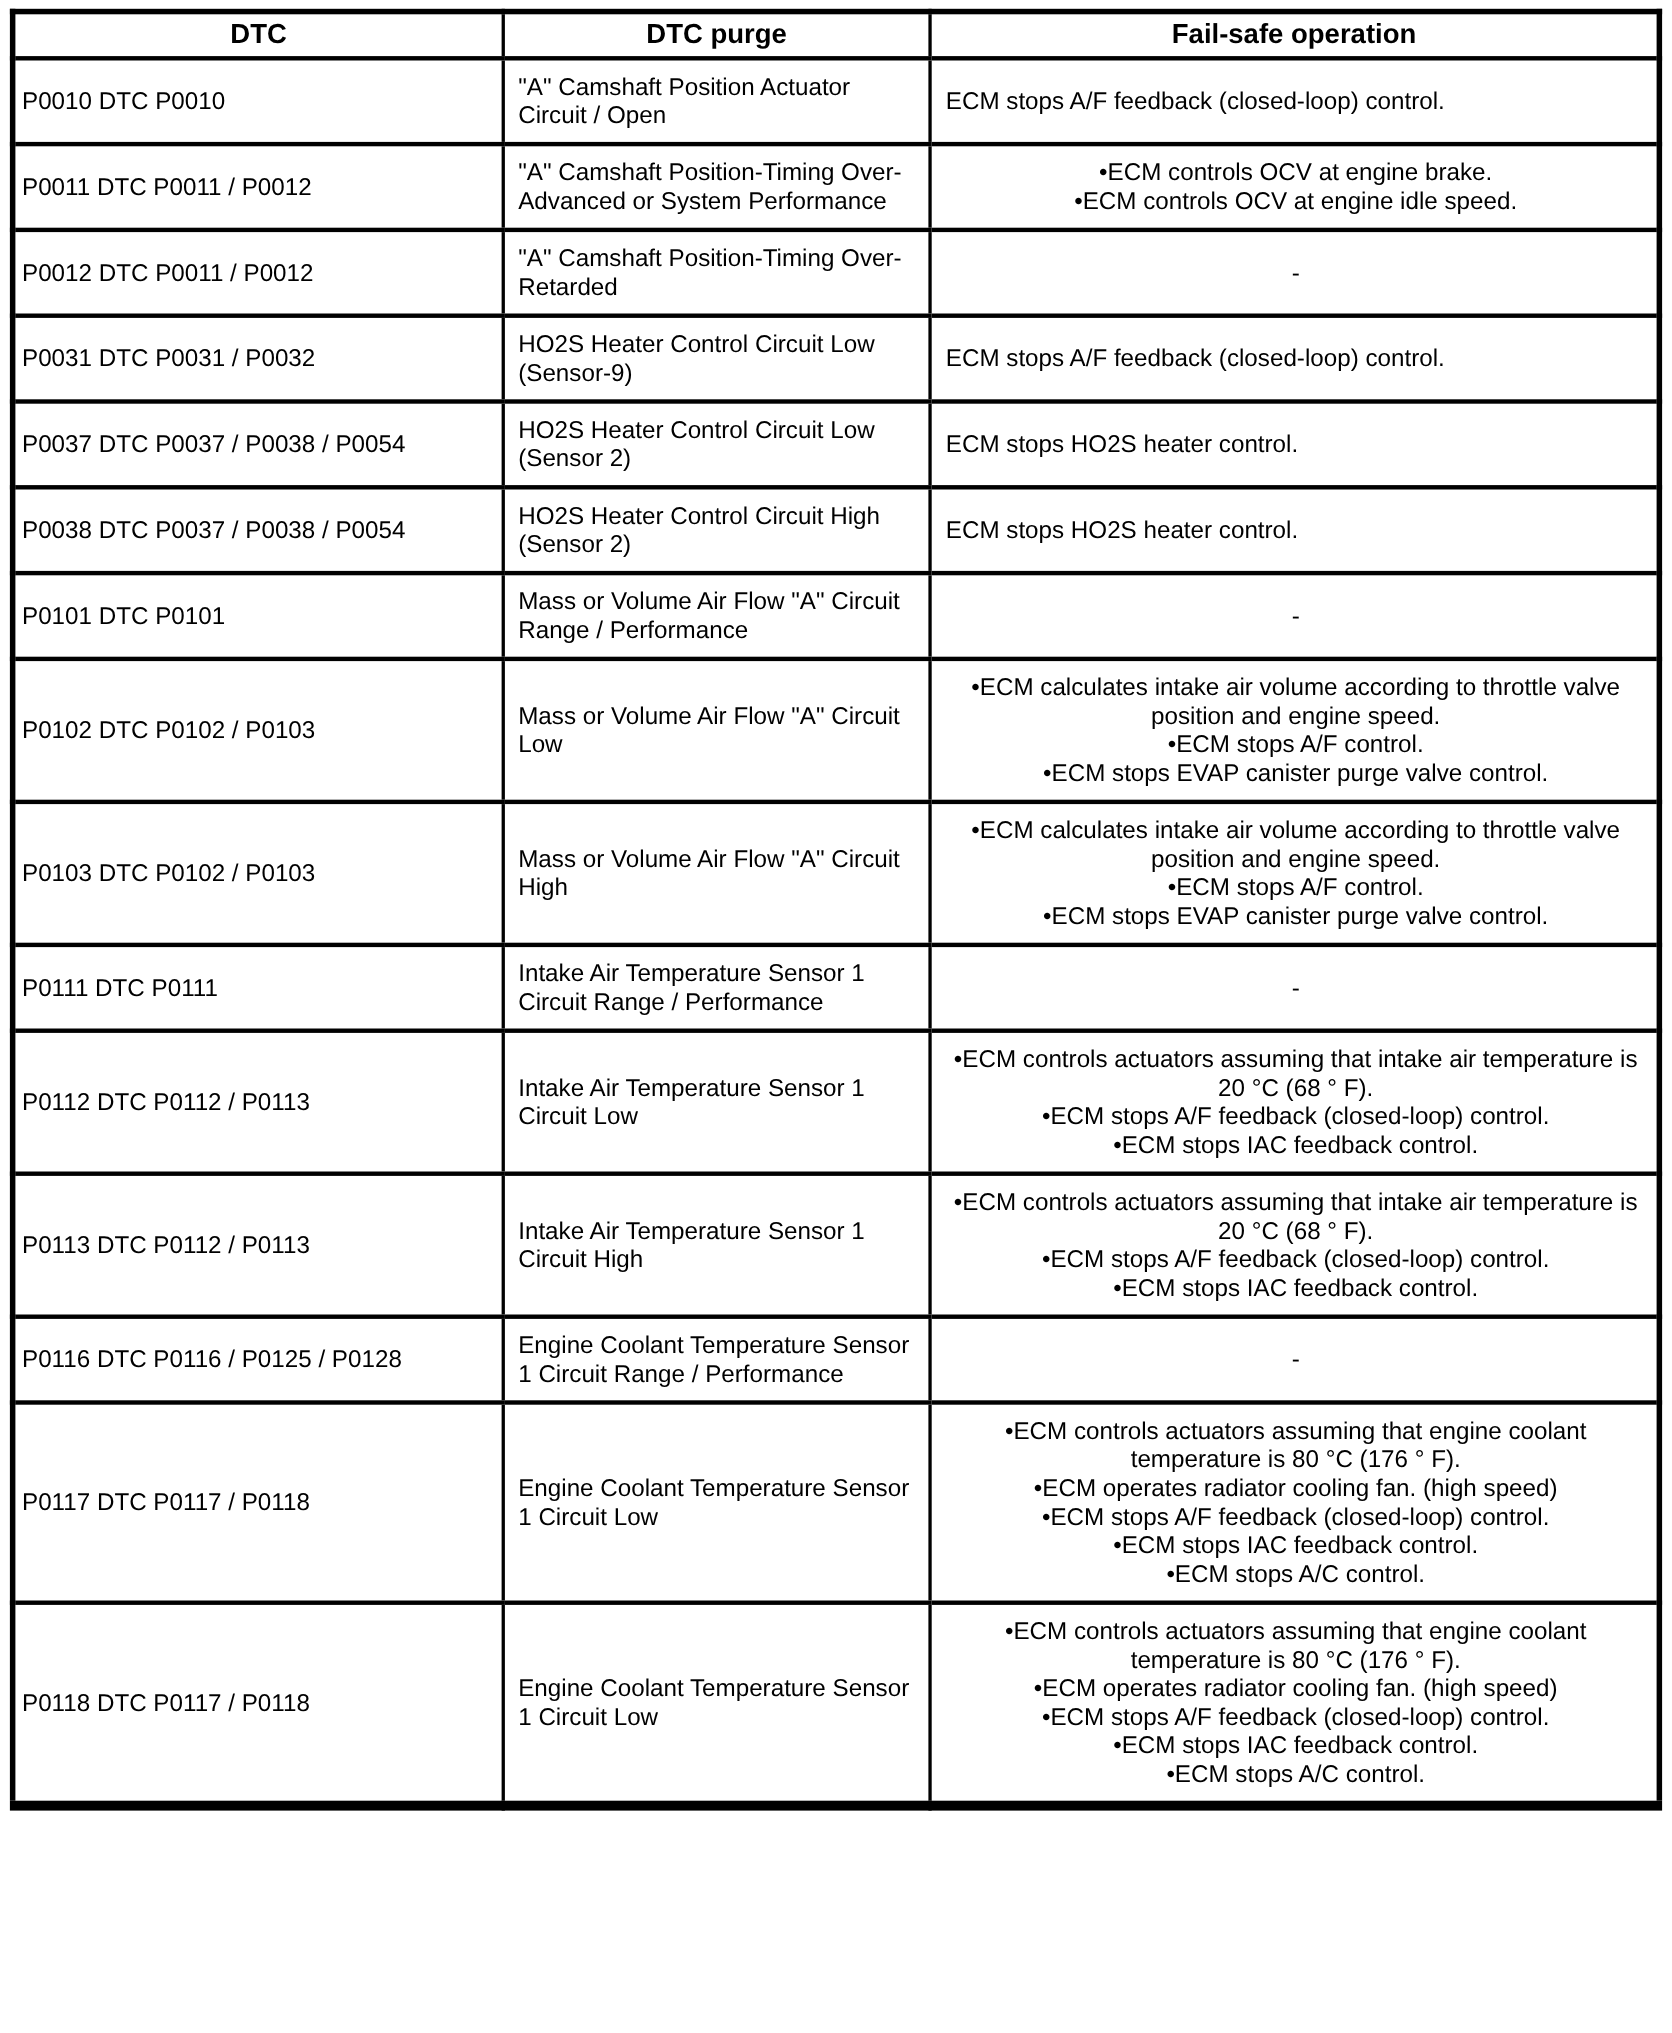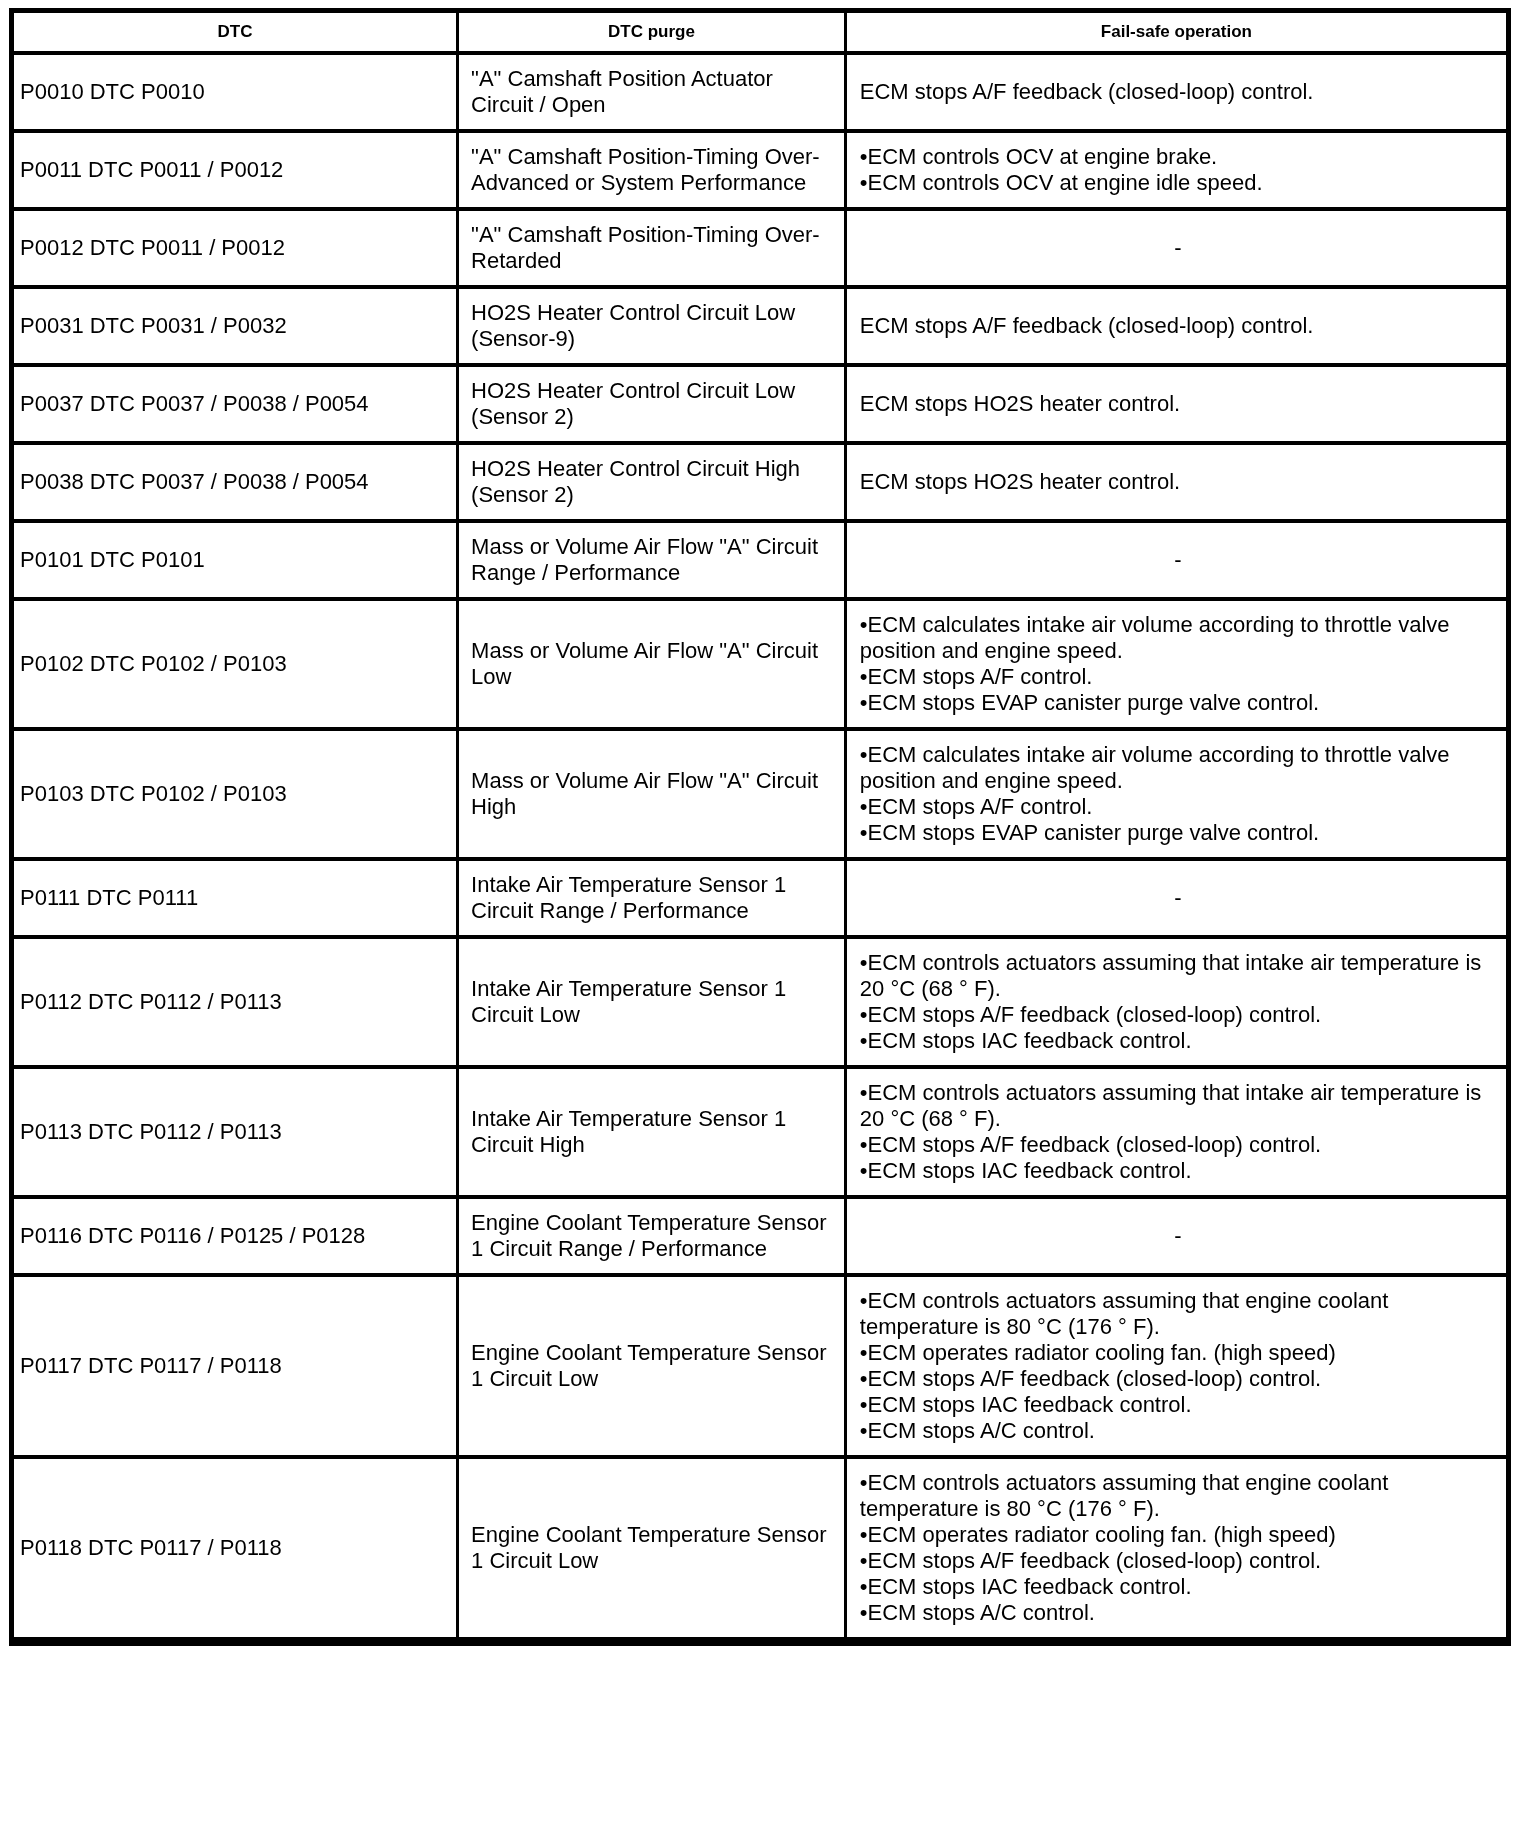--- a/index.html
+++ b/index.html
@@ -32,28 +32,28 @@
     border-bottom-width: 4px;
     font-size: 22px;
     vertical-align: middle;
     box-sizing: border-box;
   }
   th {
     font-weight: bold;
     text-align: center;
     height: 42px;
     padding: 4px 6px;
-    font-size: 17px;
+    font-size: 25px;
   }
   td { line-height: 26px; padding: 11px 10px; }
   td.col-dtc  { padding: 11px 6px; }
   td.col-name { text-align: left; padding-left: 12px; padding-right: 8px; }
   td.col-ops  { text-align: left; padding-left: 13px; padding-right: 10px; }
   td.col-ops.dash { text-align: center; }
-  .bullet-line { margin: 0; }
+  .bullet-line { margin: 0; text-align: center; }
 </style>
 </head>
 <body>
 
 <div class="page">
   <table class="dtc-table">
     <colgroup>
       <col class="c1">
         <col class="c2">
         <col class="c3">

